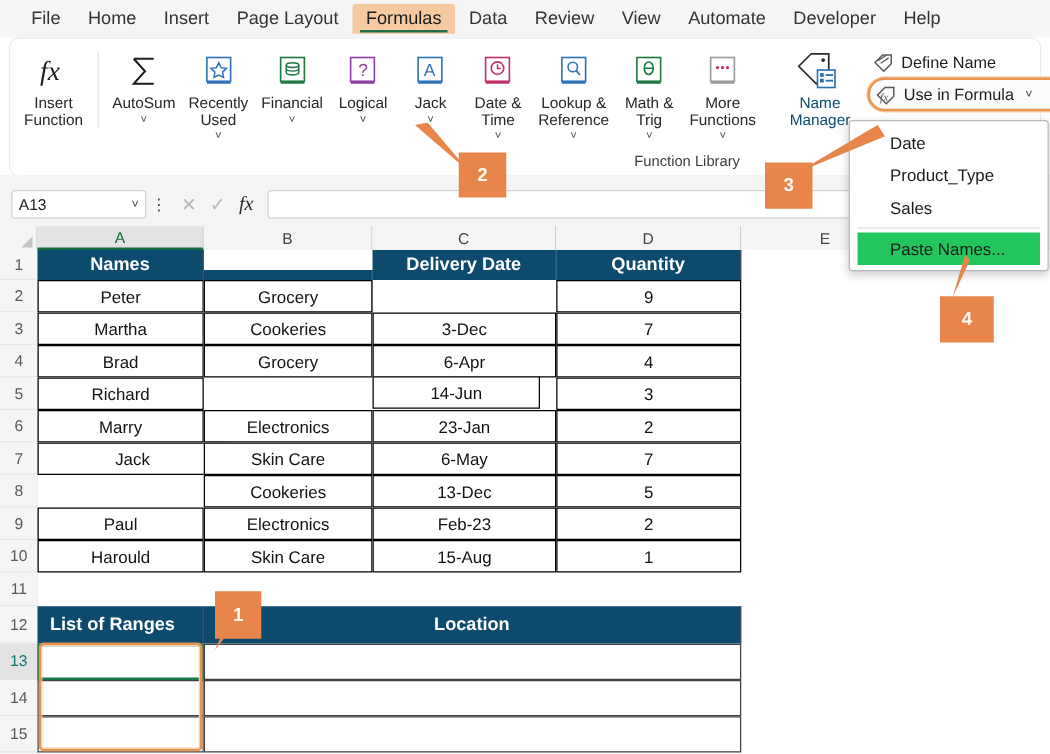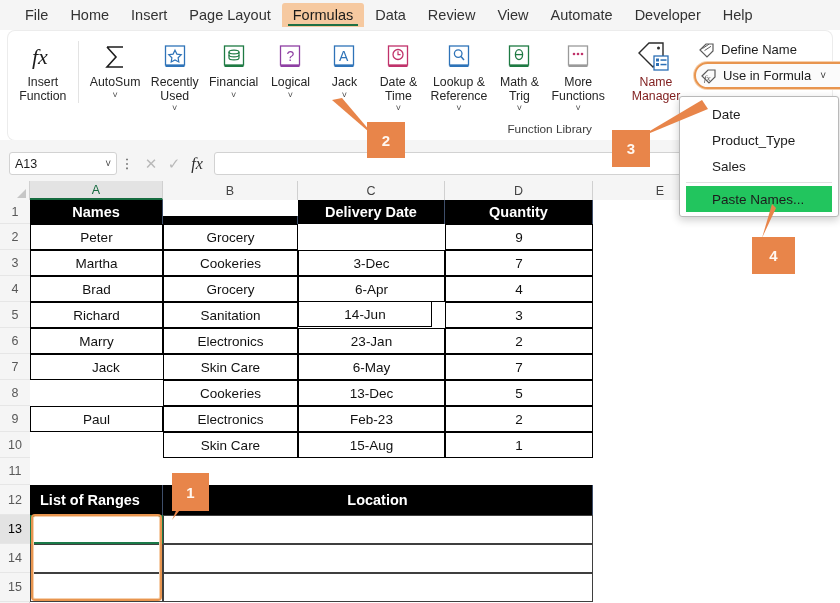--- a/index.html
+++ b/index.html
@@ -69,21 +69,21 @@
   }
 
   
   .dn-group {
     position:absolute; left:604px; top:2px; width:216px; height:105px;
   }
   .dn-left {
     position:absolute; left:6px; top:6px; width:76px;
     display:flex; flex-direction:column; align-items:center;
   }
-  .dn-left .lbl { font-size:12.3px; color:#7f1d1d; line-height:14px; text-align:center; }
+  .dn-left .lbl { font-size:12.3px; color:#0c4a6e; line-height:14px; text-align:center; }
   .dn-right { position:absolute; left:82px; top:4px; width:160px; }
   .dn-row {
     display:flex; align-items:center; height:25px;
     font-size:13px; color:#1c1c1c; padding-left:4px; gap:5px;
     position:relative;
   }
   .dn-row .txt { white-space:nowrap; }
   .dn-row .chev { font-size:10px; color:#333; margin-left:auto; padding-right:8px;}
   .dn-row.highlight {
     background:#fbfbfb;
@@ -161,32 +161,32 @@
   }
   .colcell.sel { background:#e3e3e3; color:#156b3f; border-bottom:2px solid #156b3f; }
   .rowhdr-col { position:absolute; left:0; top:19px; width:30px; background:#f5f5f5; border-right:1px solid #d0d0d0; }
   .rowcell {
     position:absolute; left:0; width:30px;
     font-size:12.5px; color:#585858;
     display:flex; align-items:center; justify-content:center;
     background:#f5f5f5;
     border-bottom:1px solid #e6e6e6;
   }
-  .rowcell.sel { background:#e3e3e3; color:#000000; }
+  .rowcell.sel { background:#e3e3e3; color:#0f766e; }
 
   .cells { position:absolute; left:30px; top:19px; right:0; bottom:0; }
   .cell {
     position:absolute;
     display:flex; align-items:center;
     font-size:13.5px; color:#111;
     overflow:hidden;
   }
   .cell.center { justify-content:center; }
   .cell.thead {
-    background:#000000; color:#fff; font-weight:bold; font-size:14.5px;
+    background:#0c4a6e; color:#fff; font-weight:bold; font-size:14.5px;
     justify-content:center;
     border-right:1px solid #3e4e6a;
   }
   .cell.thead.left { justify-content:flex-start; padding-left:10px; }
   .cell.data { background:#fff; border:1px solid #000; }
   .cell.empty { background:#fff; border:1px solid #3f3f3f; }
 
   
   .sel-cell {
     position:absolute; border:2px solid #1a7a49; z-index:12; pointer-events:none;
@@ -522,21 +522,20 @@
     <div class="cell data center" style="left:133px;top:50px;width:135px;height:26px">Cookeries</div>
     <div class="cell data center" style="left:268px;top:50px;width:147px;height:26px">3-Dec</div>
     <div class="cell data center" style="left:415px;top:50px;width:148px;height:26px">7</div>
 
     <div class="cell data center" style="left:0px;top:76px;width:133px;height:26px">Brad</div>
     <div class="cell data center" style="left:133px;top:76px;width:135px;height:26px">Grocery</div>
     <div class="cell data center" style="left:268px;top:76px;width:147px;height:26px">6-Apr</div>
     <div class="cell data center" style="left:415px;top:76px;width:148px;height:26px">4</div>
 
     <div class="cell data center" style="left:0px;top:102px;width:133px;height:26px">Richard</div>
-    <div class="cell data center" style="left:133px;top:102px;width:135px;height:26px">Sanitation</div>
     <div class="cell data center" style="left:268px;top:101px;width:134px;height:26px">14-Jun</div>
     <div class="cell data center" style="left:415px;top:102px;width:148px;height:26px">3</div>
 
     <div class="cell data center" style="left:0px;top:128px;width:133px;height:26px">Marry</div>
     <div class="cell data center" style="left:133px;top:128px;width:135px;height:26px">Electronics</div>
     <div class="cell data center" style="left:268px;top:128px;width:147px;height:26px">23-Jan</div>
     <div class="cell data center" style="left:415px;top:128px;width:148px;height:26px">2</div>
 
     <div class="cell data center" style="left:0px;top:154px;width:152px;height:26px">Jack</div>
     <div class="cell data center" style="left:133px;top:154px;width:135px;height:26px">Skin Care</div>
@@ -545,20 +544,21 @@
 
     <div class="cell data center" style="left:133px;top:180px;width:135px;height:26px">Cookeries</div>
     <div class="cell data center" style="left:268px;top:180px;width:147px;height:26px">13-Dec</div>
     <div class="cell data center" style="left:415px;top:180px;width:148px;height:26px">5</div>
 
     <div class="cell data center" style="left:0px;top:206px;width:133px;height:26px">Paul</div>
     <div class="cell data center" style="left:133px;top:206px;width:135px;height:26px">Electronics</div>
     <div class="cell data center" style="left:268px;top:206px;width:147px;height:26px">Feb-23</div>
     <div class="cell data center" style="left:415px;top:206px;width:148px;height:26px">2</div>
 
+    <div class="cell data center" style="left:0px;top:232px;width:133px;height:26px">Harould</div>
     <div class="cell data center" style="left:133px;top:232px;width:135px;height:26px">Skin Care</div>
     <div class="cell data center" style="left:268px;top:232px;width:147px;height:26px">15-Aug</div>
     <div class="cell data center" style="left:415px;top:232px;width:148px;height:26px">1</div>
 
     <div class="cell thead left" style="left:0px;top:285px;width:133px;height:30px">List of Ranges</div>
     <div class="cell thead" style="left:133px;top:285px;width:430px;height:30px">Location</div>
 
     <div class="cell empty" style="left:0px;top:315px;width:133px;height:29px"></div>
     <div class="cell empty" style="left:133px;top:315px;width:430px;height:29px"></div>
     <div class="cell empty" style="left:0px;top:344px;width:133px;height:29px"></div>

